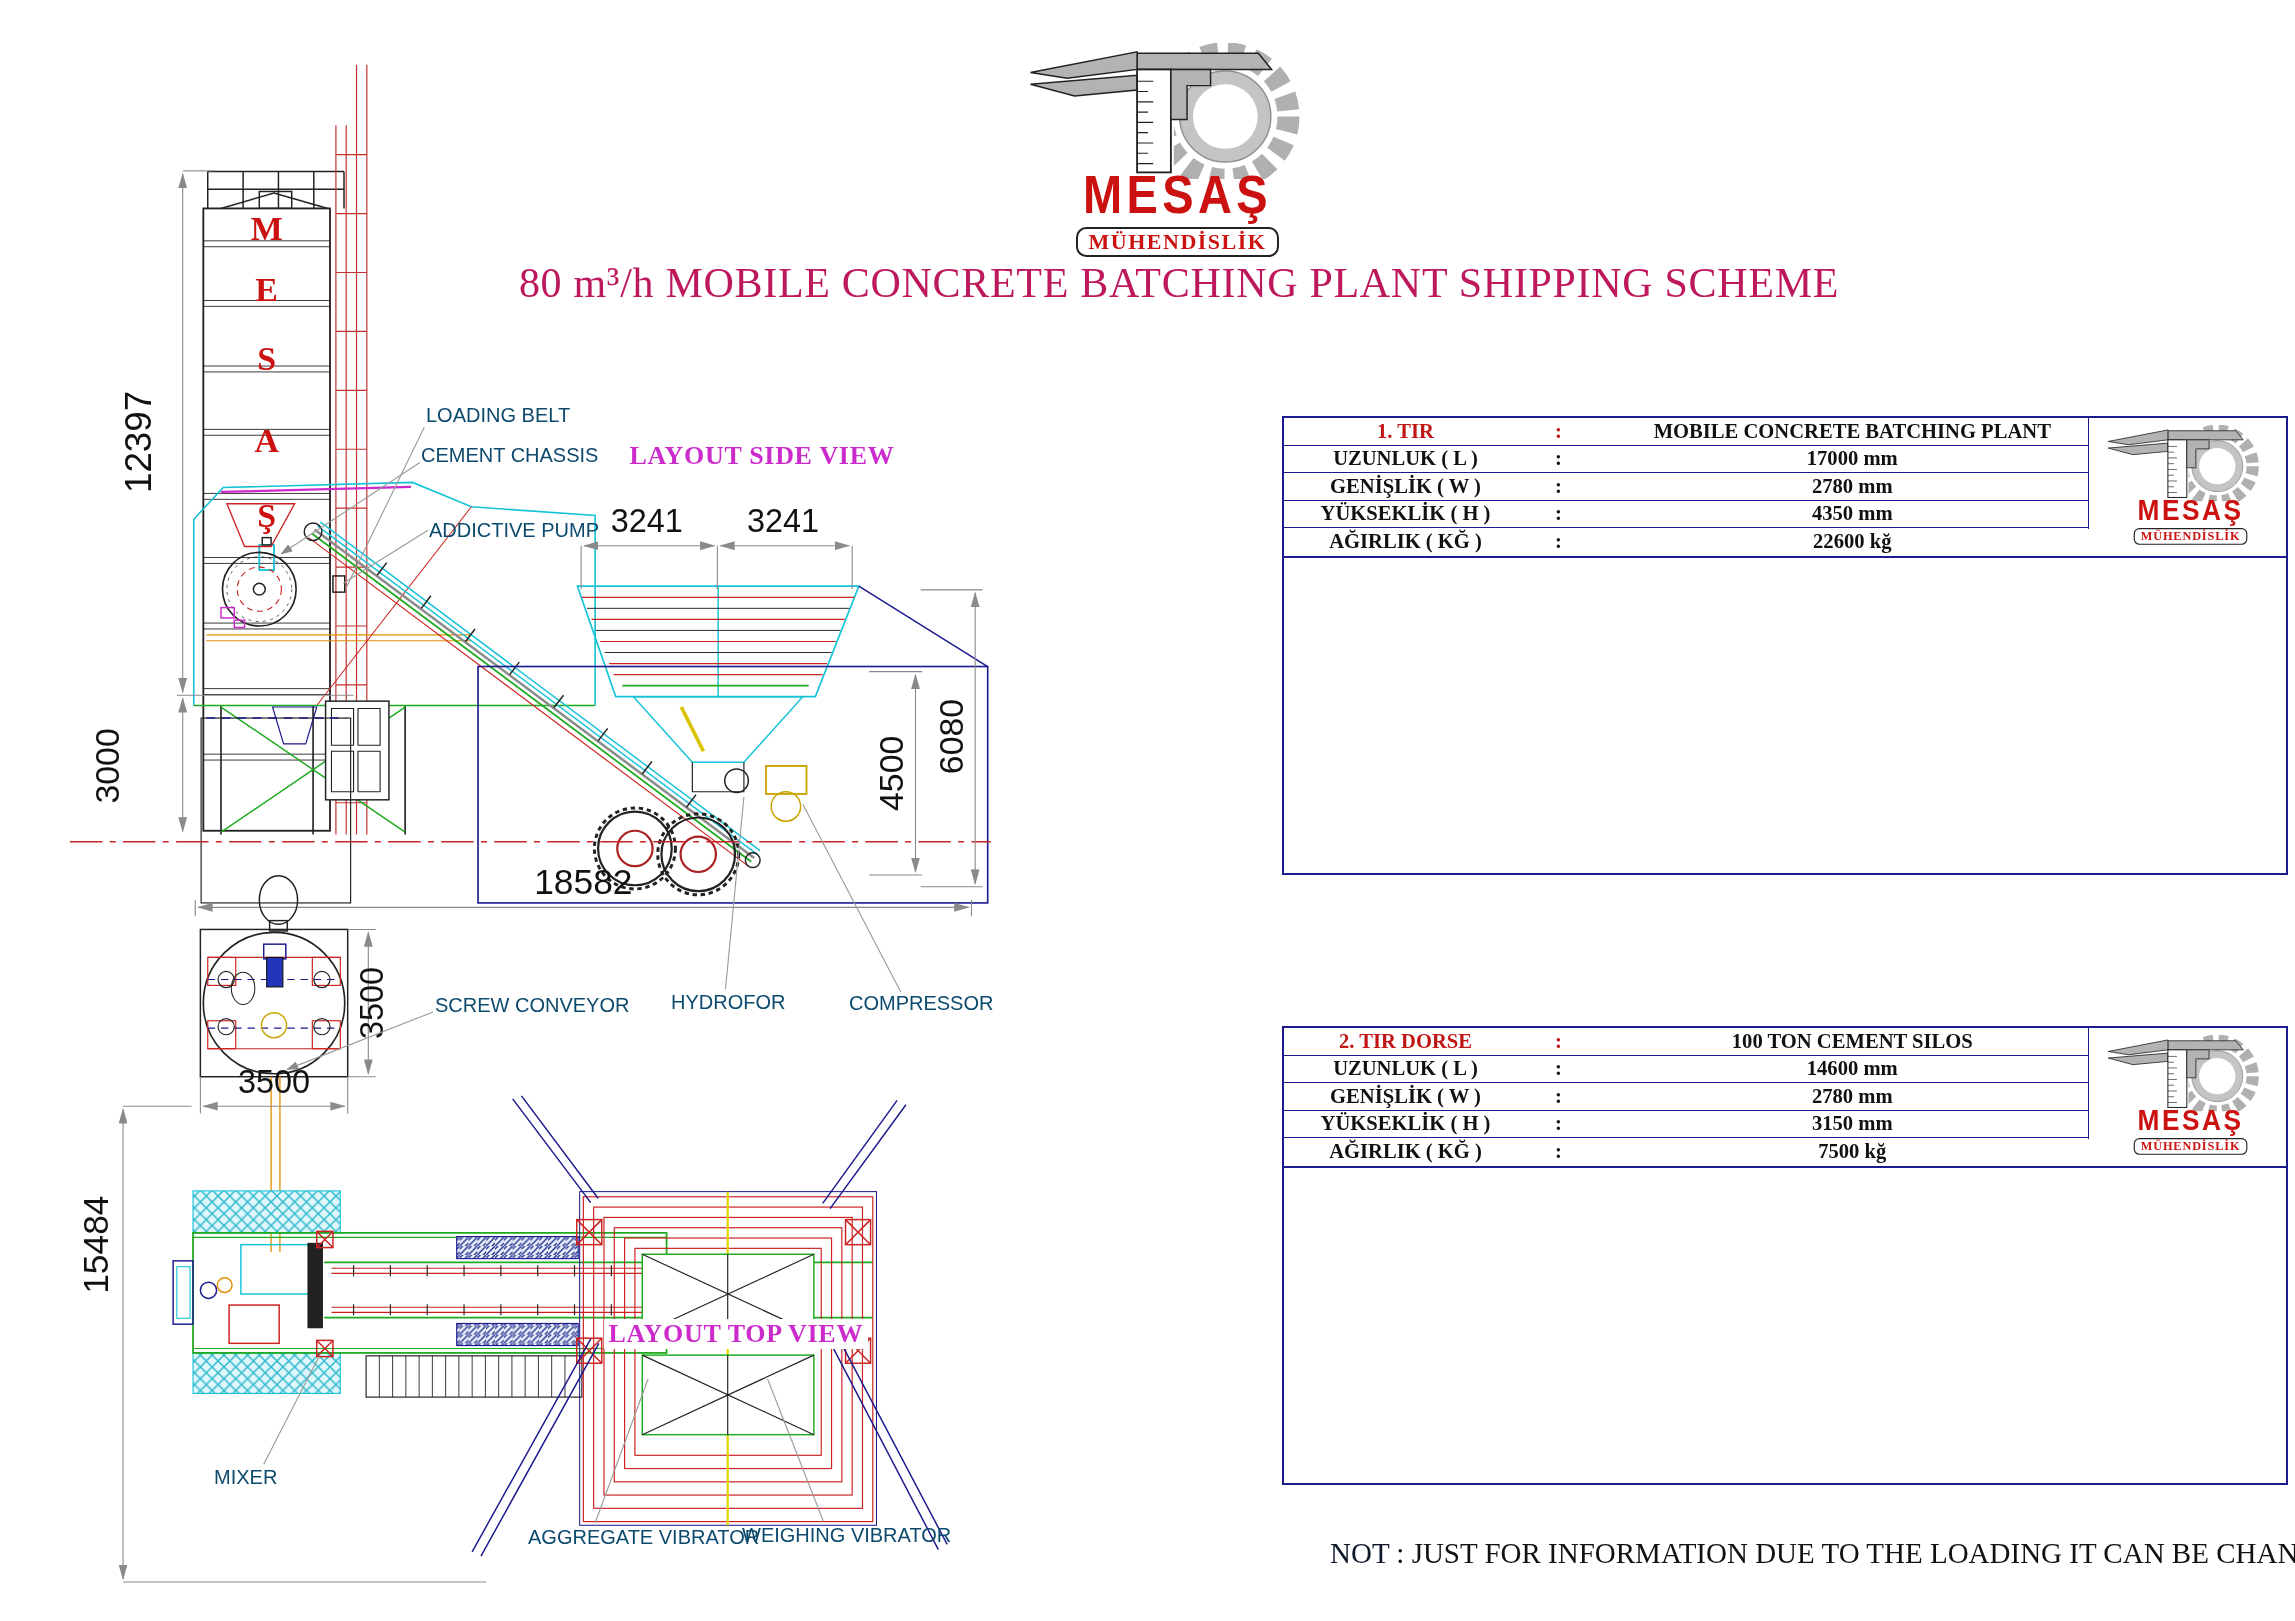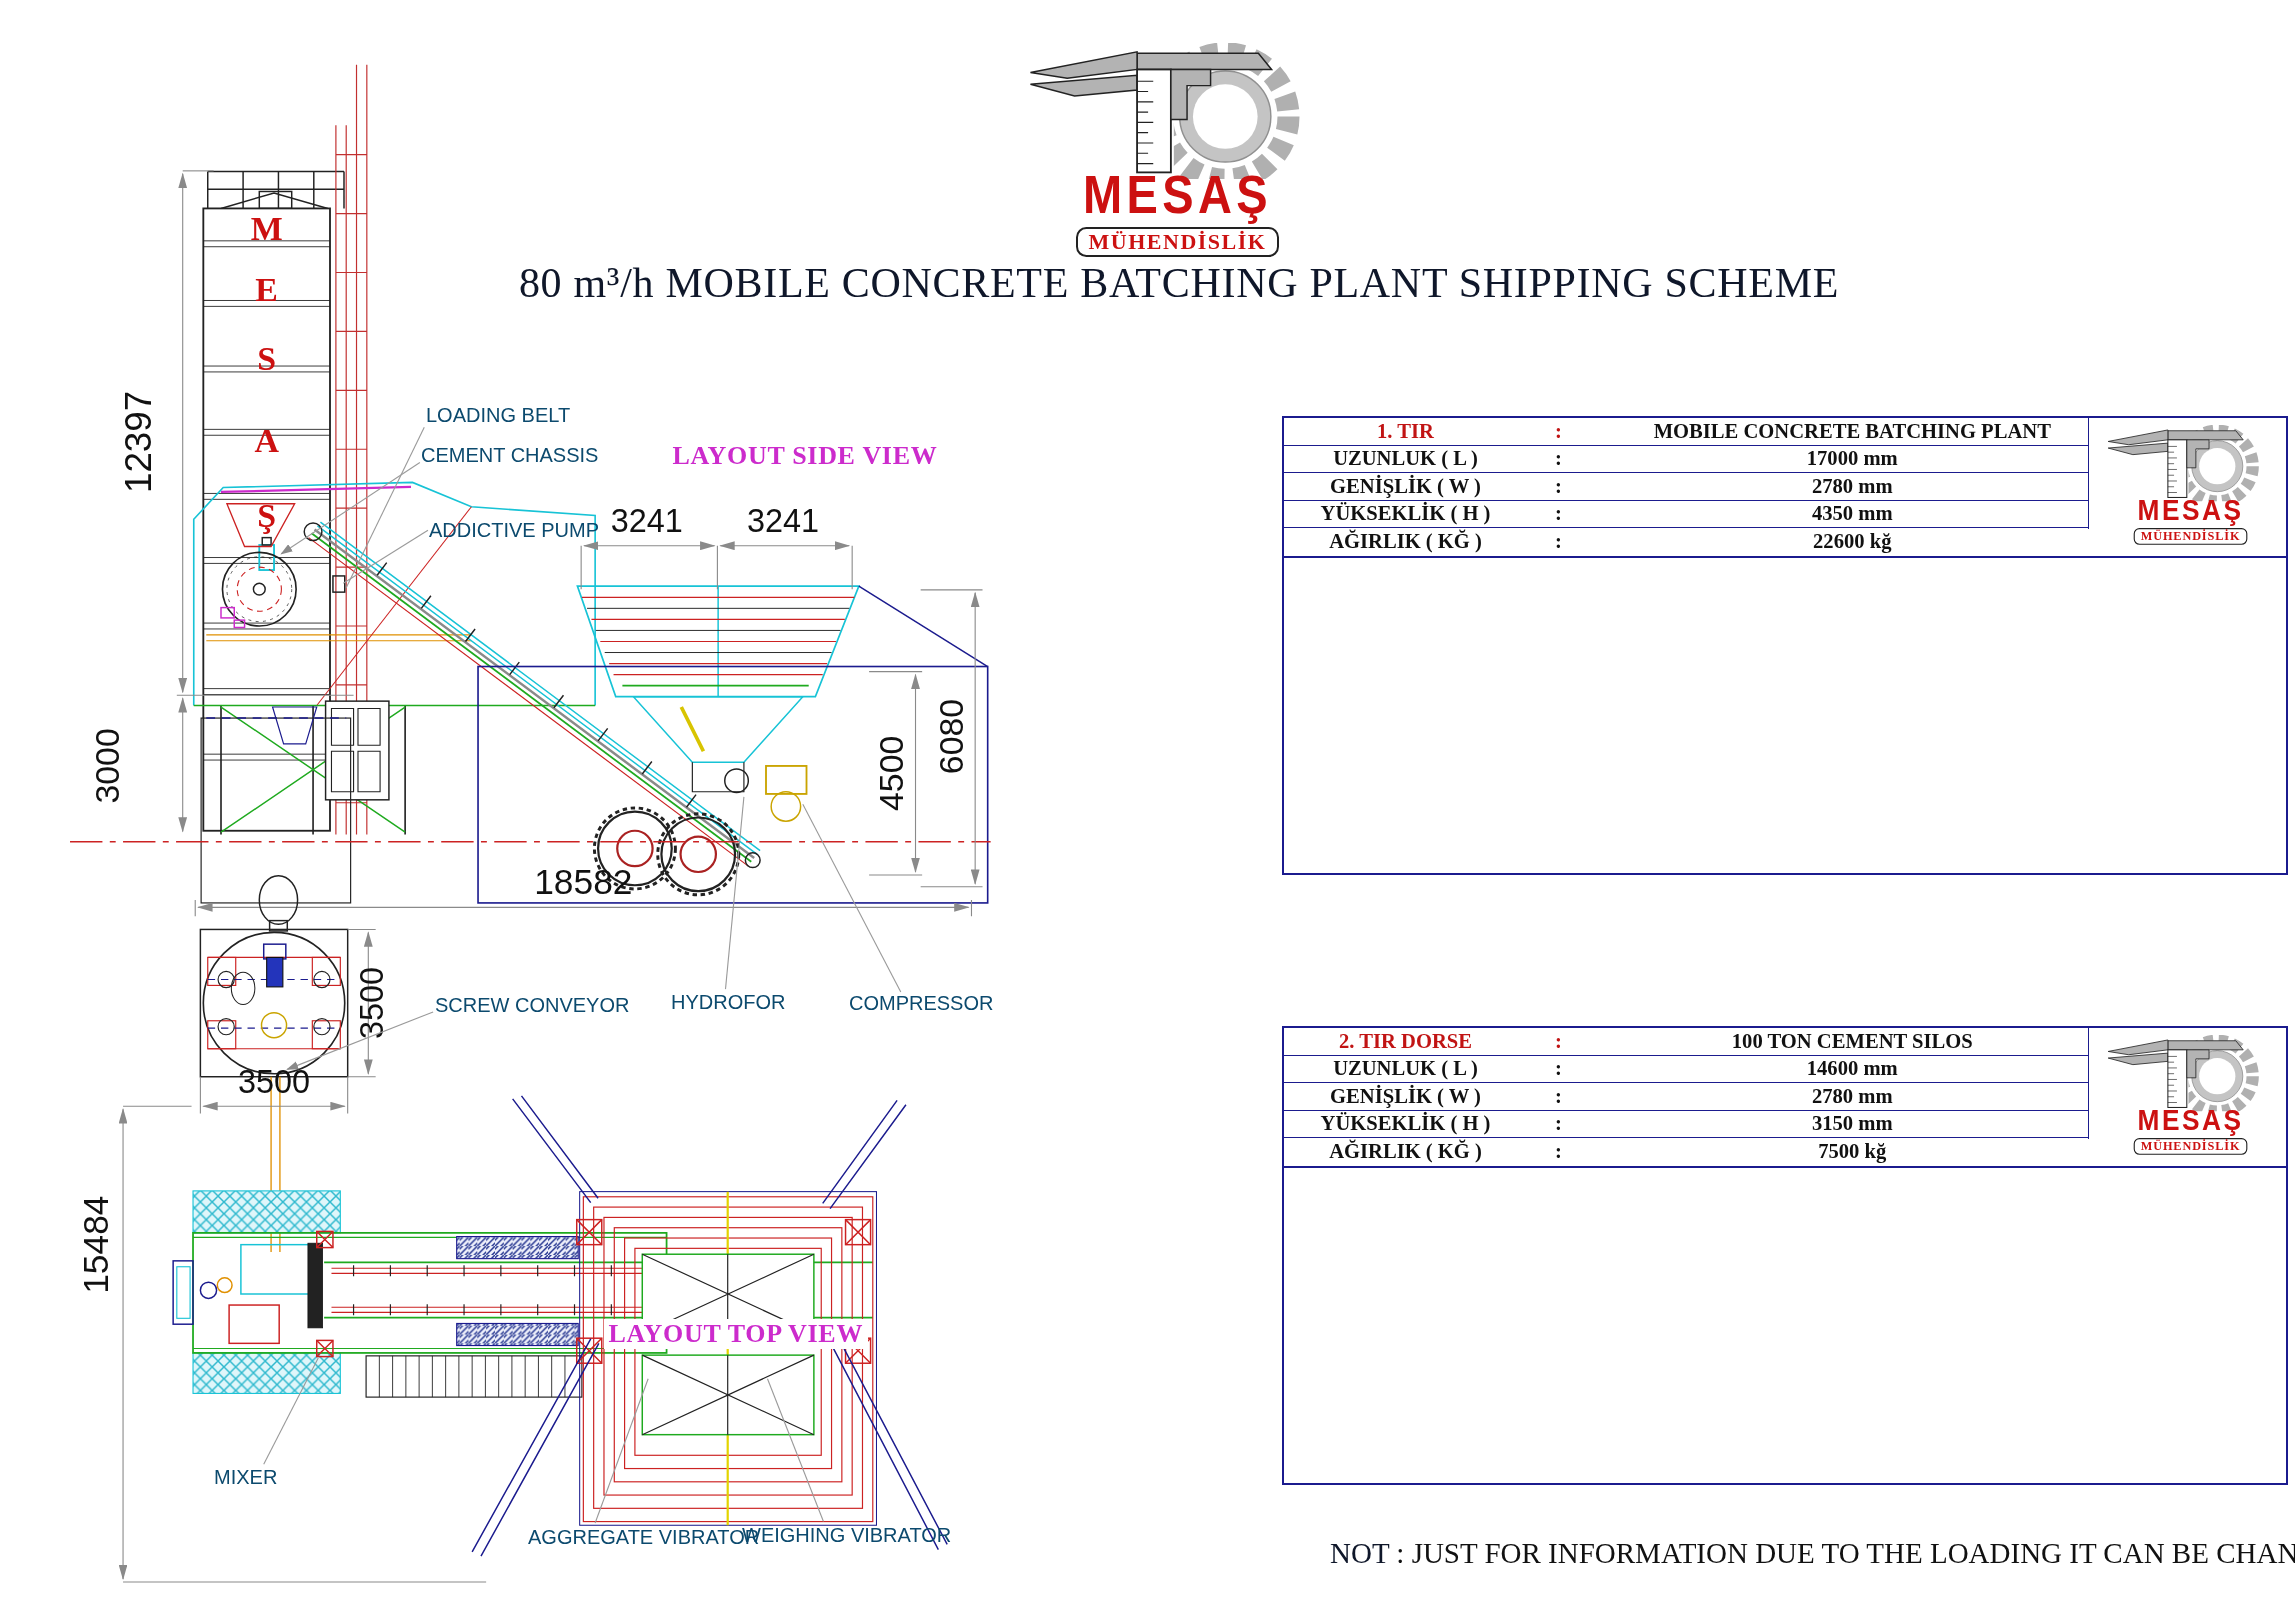--- a/index.html
+++ b/index.html
@@ -1,21 +1,21 @@
 <!DOCTYPE html>
 <html style="font-size:11.8px"><head>
 <meta charset="utf-8">
 <style>
   html,body{margin:0;padding:0;background:#fff}
   .canvas{position:relative;width:2295px;height:1621px;background:#fff;overflow:hidden;
           font-family:"Liberation Sans",sans-serif}
   svg.layer{position:absolute;left:0;top:0}
 
   .title{position:absolute;left:516px;top:259px;width:1326px;text-align:center;
-         font-family:"Liberation Serif",serif;font-size:42px;color:#0f172a;letter-spacing:0.7px;white-space:nowrap}
+         font-family:"Liberation Serif",serif;font-size:42px;color:#be185d;letter-spacing:0.7px;white-space:nowrap}
 
   
   .lbl{position:absolute;font-size:20px;color:#0c4a6e;white-space:nowrap}
   .viewlbl{position:absolute;font-family:"Liberation Serif",serif;font-weight:bold;font-size:26px;
            color:#cc2bcc;letter-spacing:0.7px;white-space:nowrap;background:#fff;padding:0 4.4px}
 
   
   .panel{position:absolute;width:1002px;height:455px;border:2.2px solid #1b1b8e;background:#fff}
   .p1{left:1282px;top:416px}
   .p2{left:1282px;top:1026px}
@@ -480,21 +480,21 @@
     <rect x="155" y="36" width="46" height="140" fill="#fff" stroke="#222" stroke-width="2.5"></rect>
     <path d="M155,52h22M155,66h15M155,80h22M155,94h15M155,108h22M155,122h15M155,136h22M155,150h15M155,164h22" stroke="#222" stroke-width="1.6"></path>
     <polygon points="201,36 255,36 255,58 223,58 223,104 201,104" fill="#b3b3b3" stroke="#222" stroke-width="2"></polygon>
   </svg>
   <div class="logo-brand">MESAŞ</div>
   <div class="logo-subwrap"><span class="logo-sub">MÜHENDİSLİK</span></div>
 </div>
 
 <div class="title">80 m³/h MOBILE CONCRETE BATCHING PLANT SHIPPING SCHEME</div>
 
-<div class="viewlbl" style="left:668px;top:441px">LAYOUT SIDE VIEW</div>
+<div class="viewlbl" style="left:625px;top:441px">LAYOUT SIDE VIEW</div>
 <div class="viewlbl" style="left:604px;top:1319px">LAYOUT TOP VIEW</div>
 
 <div class="lbl" style="left:426px;top:404px">LOADING BELT</div>
 <div class="lbl" style="left:421px;top:444px">CEMENT CHASSIS</div>
 <div class="lbl" style="left:429px;top:519px">ADDICTIVE PUMP</div>
 <div class="lbl" style="left:435px;top:994px">SCREW CONVEYOR</div>
 <div class="lbl" style="left:671px;top:991px">HYDROFOR</div>
 <div class="lbl" style="left:849px;top:992px">COMPRESSOR</div>
 <div class="lbl" style="left:214px;top:1466px">MIXER</div>
 <div class="lbl" style="left:528px;top:1526px">AGGREGATE VIBRATOR</div>

